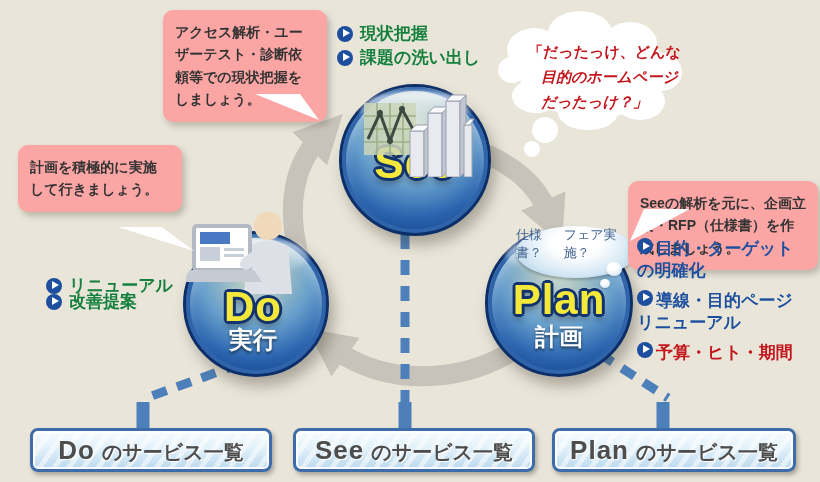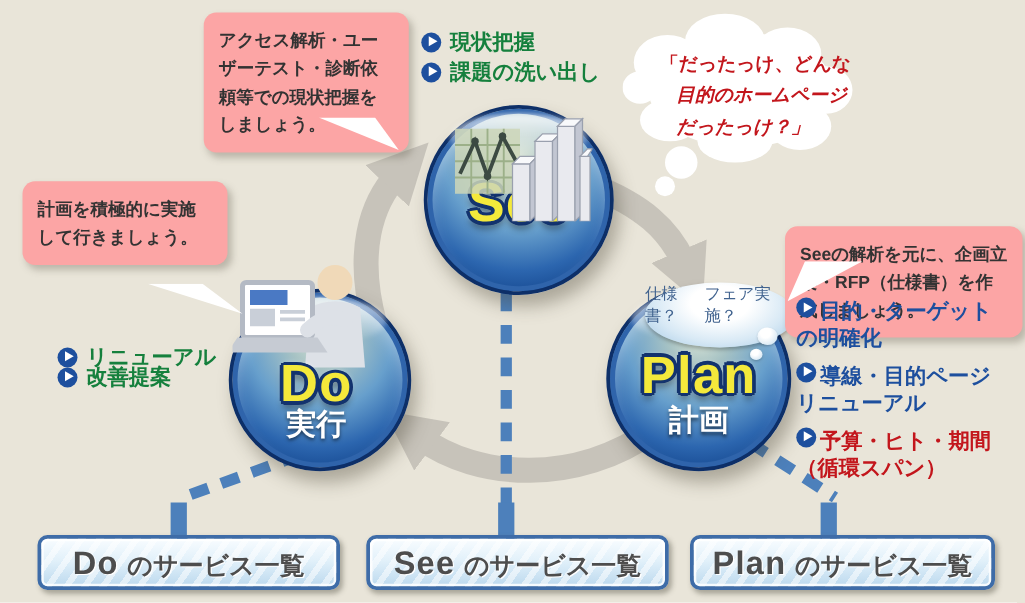--- a/index.html
+++ b/index.html
@@ -236,21 +236,20 @@
           <span class="bullet-ic"></span>
         <span>導線・目的ページ</span>
         </div>
       <div class="l2">リニューアル</div>
     </div>
     <div class="bitem red">
       <div class="l1">
           <span class="bullet-ic"></span>
         <span>予算・ヒト・期間</span>
         </div>
-      <div class="l2">（循環スパン）</div>
     </div>
   </div>
 
   <div class="svc-btn" id="btn-do">
     <span class="svc-en">Do</span>
     <span class="svc-suffix">のサービス一覧</span>
   </div>
   <div class="svc-btn" id="btn-see">
     <span class="svc-en">See</span>
     <span class="svc-suffix">のサービス一覧</span>

